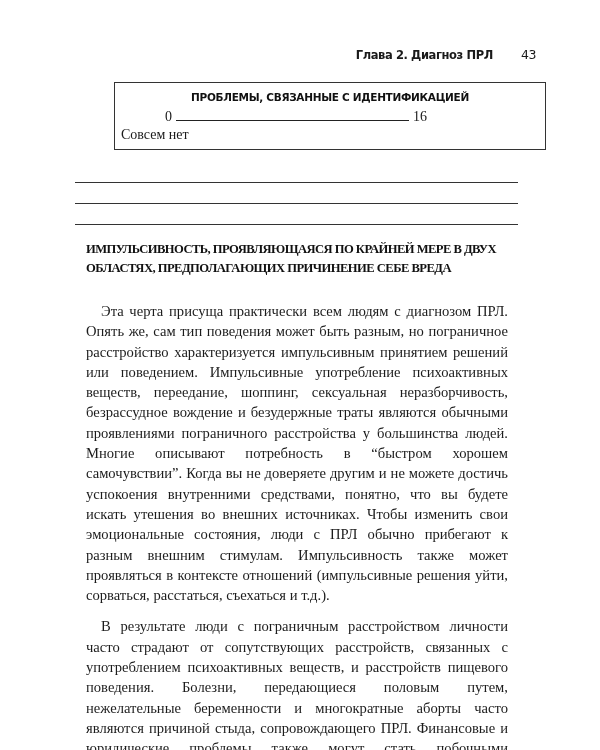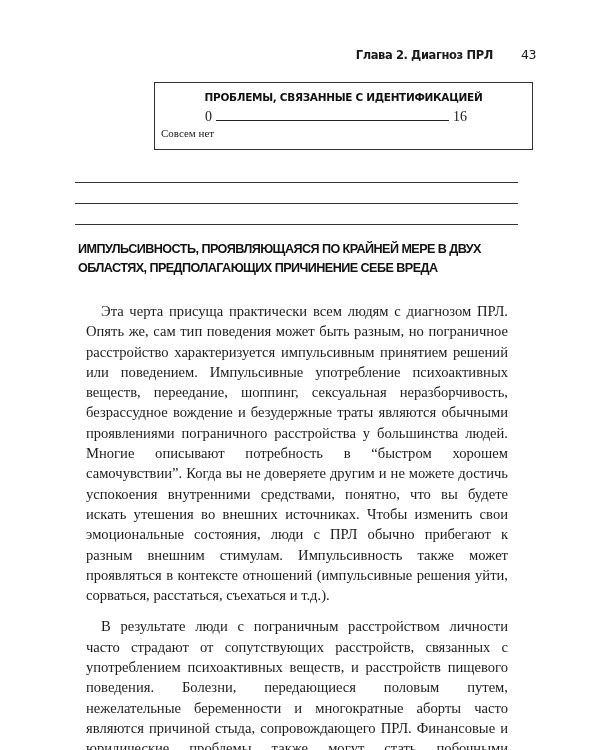--- a/index.html
+++ b/index.html
@@ -27,25 +27,24 @@
       display: flex;
       align-items: baseline;
     }
     .running-head .chapter { font-weight: normal; font-weight: 600; margin-top: 8px; }
     .running-head .page-num { margin-left: 28px; font-size: 12.5px; font-weight: normal; }
 
     .scale-box {
       position: absolute;
       left: 114px;
       top: 82px;
-      width: 379px;
+      width: 432px;
       height: 68px;
       border: 1.2px solid #333;
       box-sizing: border-box;
-      margin-left: 40px;
     }
     .scale-title {
       position: absolute;
       top: 8px;
       left: 0;
       right: 0;
       text-align: center;
       font-family: "DejaVu Sans", "Liberation Sans", sans-serif;
       font-weight: bold;
       font-size: 10.5px;
@@ -67,37 +66,37 @@
       margin: 0 4px;
       height: 12px;
     }
     .scale-labels {
       position: absolute;
       top: 44px;
       left: 6px;
       right: 6px;
       display: flex;
       justify-content: space-between;
-      font-size: 11px;
+      font-size: 14px;
       align-items: flex-end;
     }
 
     .answer-line {
       position: absolute;
       left: 75px;
       width: 443px;
       border-top: 1.2px solid #333;
     }
 
     .section-heading {
       position: absolute;
-      left: 78px;
+      left: 86px;
       top: 240px;
       width: 460px;
-      font-family: Liberation Sans, sans-serif;
+      font-family: Liberation Serif, serif;
       font-weight: bold;
       font-size: 12.6px;
       line-height: 19px;
       letter-spacing: -0.55px;
       color: #111;
       text-transform: uppercase;
     }
 
     .body-text {
       position: absolute;

